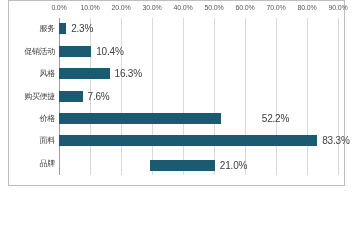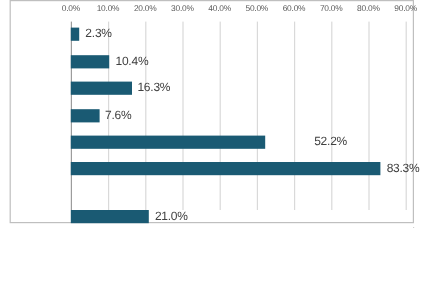--- a/index.html
+++ b/index.html
@@ -117,20 +117,29 @@
       <div class="tick-label" style="left: 62px;">20.0%</div>
       <div class="tick-label" style="left: 93px;">30.0%</div>
       <div class="tick-label" style="left: 124px;">40.0%</div>
       <div class="tick-label" style="left: 155px;">50.0%</div>
       <div class="tick-label" style="left: 186px;">60.0%</div>
       <div class="tick-label" style="left: 217px;">70.0%</div>
       <div class="tick-label" style="left: 248px;">80.0%</div>
       <div class="tick-label" style="left: 279px;">90.0%</div>
     </div>
 
+  <div id="y-labels">
+      <div class="cat-label" style="top: 5.21429px;">服务</div>
+      <div class="cat-label" style="top: 27.6429px;">促销活动</div>
+      <div class="cat-label" style="top: 50.0714px;">风格</div>
+      <div class="cat-label" style="top: 72.5px;">购买便捷</div>
+      <div class="cat-label" style="top: 94.9286px;">价格</div>
+      <div class="cat-label" style="top: 117.357px;">面料</div>
+      <div class="cat-label" style="top: 139.786px;">品牌</div>
+    </div>
 
   <div id="plot-area">
     <div id="gridlines">
         <div class="gridline" style="left: 31px;"></div>
         <div class="gridline" style="left: 62px;"></div>
         <div class="gridline" style="left: 93px;"></div>
         <div class="gridline" style="left: 124px;"></div>
         <div class="gridline" style="left: 155px;"></div>
         <div class="gridline" style="left: 186px;"></div>
         <div class="gridline" style="left: 217px;"></div>
@@ -156,21 +165,21 @@
           <span class="bar-value">7.6%</span>
         </div>
         <div class="row" style="top: 94.9286px; gap: 36px;">
           <div class="bar" style="width: 161.82px; background: rgb(26, 90, 115);"></div>
           <span class="bar-value">52.2%</span>
         </div>
         <div class="row" style="top: 117.357px;">
           <div class="bar" style="width: 258.23px; background: rgb(26, 90, 115);"></div>
           <span class="bar-value">83.3%</span>
         </div>
-        <div class="row" style="top: 157px;">
+        <div class="row" style="top: 142px; justify-content: center;">
           <div class="bar" style="width: 65.1px; background: rgb(26, 90, 115);"></div>
           <span class="bar-value">21.0%</span>
         </div>
       </div>
   </div>
 
 </div>
 
 <span id="stray-mark">.</span>
 

